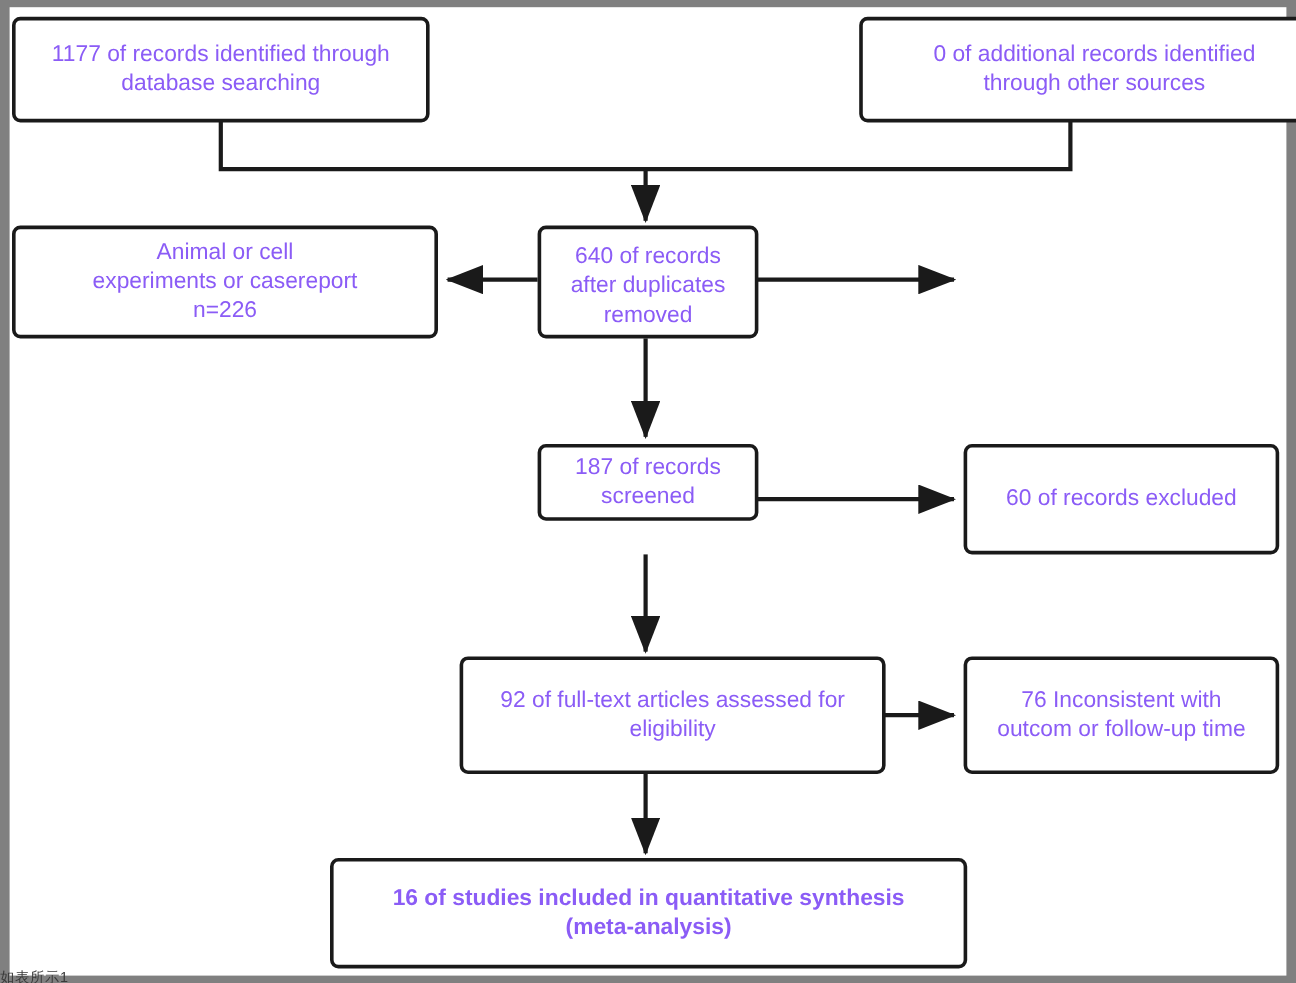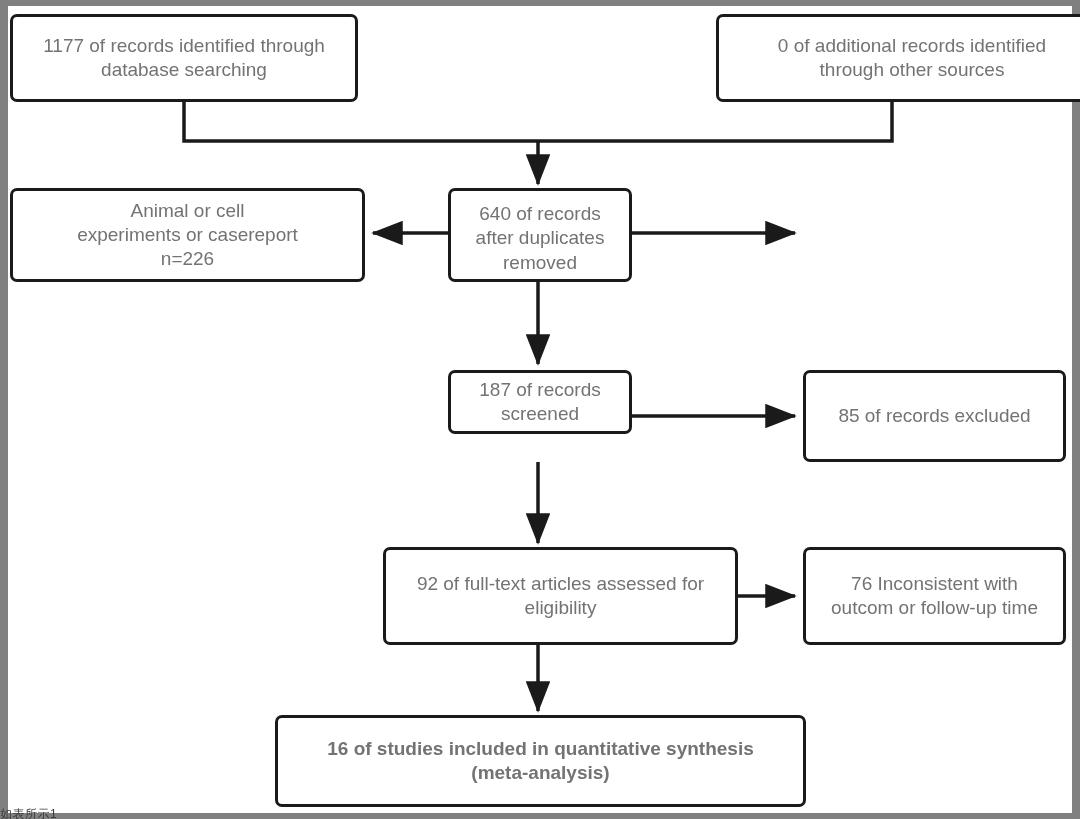--- a/index.html
+++ b/index.html
@@ -24,21 +24,21 @@
   .node {
     position: absolute;
     box-sizing: border-box;
     border: 3px solid #1a1a1a;
     border-radius: 7px;
     background: #ffffff;
     display: flex;
     align-items: center;
     justify-content: center;
     text-align: center;
-    color: #737373;
+    color: #8b5cf6;
     font-size: 19px;
     line-height: 1.28;
     padding: 4px 8px;
   }
   .node span {
     display: block;
     white-space: pre-line;
   }
   .watermark {
     position: absolute;
@@ -109,21 +109,21 @@
 n=226</span>
   </div>
 
 
   <div class="node" style="left:440px; top:364px; width:184px; height:64px;">
     <span>187 of records
 screened</span>
   </div>
 
   <div class="node" style="left:795px; top:364px; width:263px; height:92px;">
-    <span>85 of records excluded</span>
+    <span>60 of records excluded</span>
   </div>
 
   <div class="node" style="left:355px; top:541px; width:355px; height:98px;margin-left:20px;">
     <span>92 of full-text articles assessed for
 eligibility</span>
   </div>
 
   <div class="node" style="left:795px; top:541px; width:263px; height:98px;justify-content:center;">
     <span>76 Inconsistent with
 outcom or follow-up time</span>

